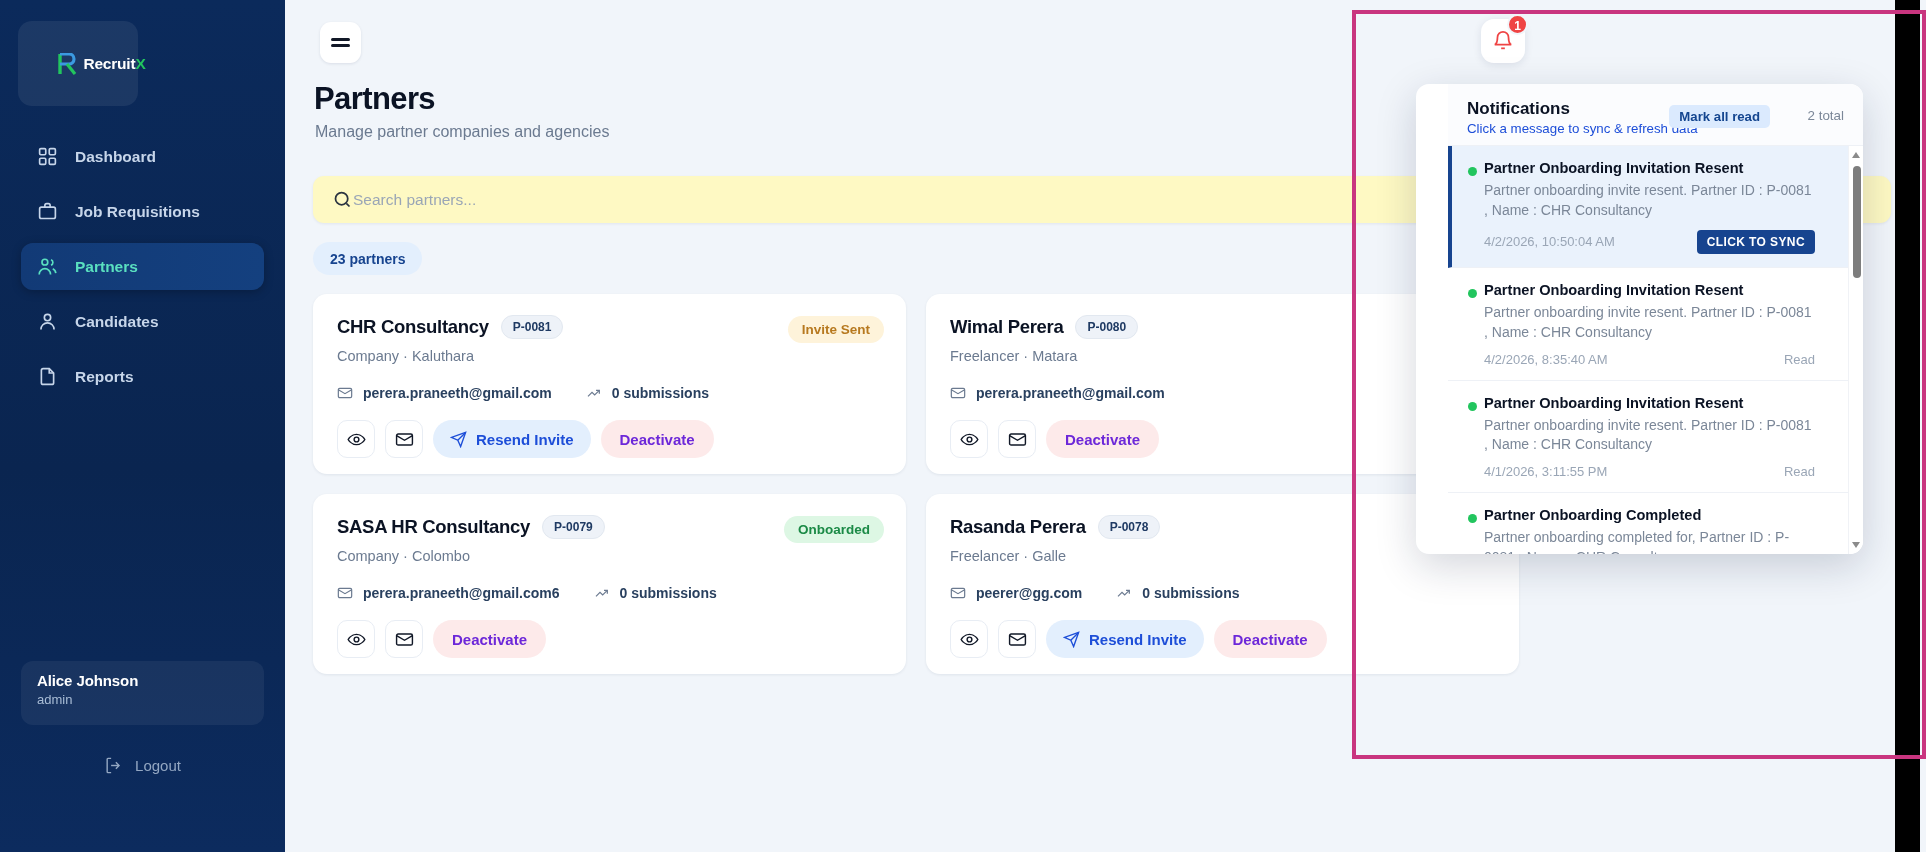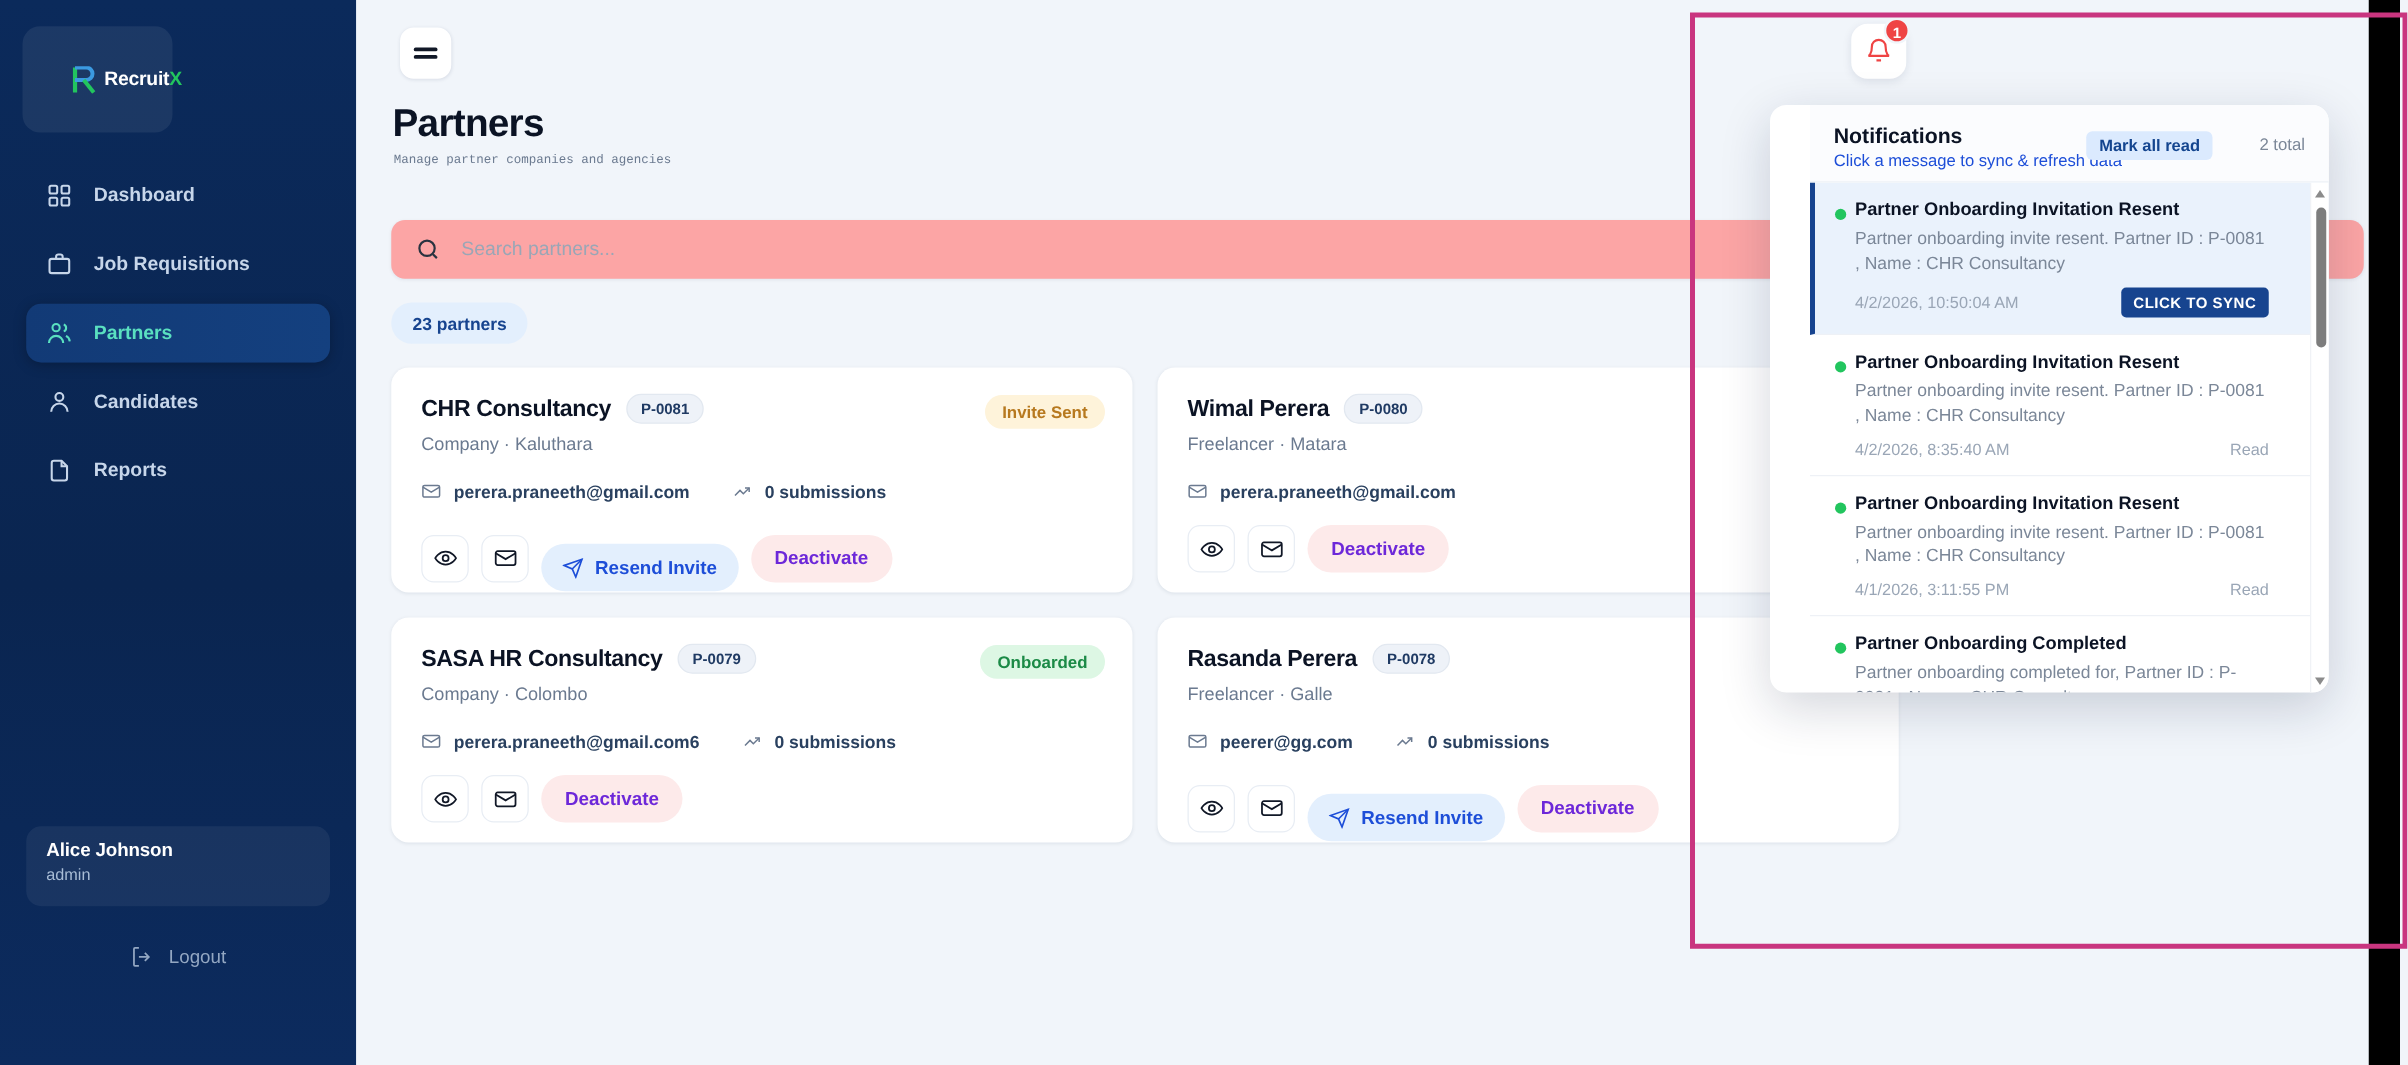--- a/index.html
+++ b/index.html
@@ -95,29 +95,29 @@
     font-size: 12px; font-weight: 700; line-height: 21px; text-align:center;
     border: 2px solid #f1f5fa;
   }
 
   .page-title {
     position:absolute; left: 29px; top: 81px;
     font-size: 31px; font-weight: 800; color:#0b1324; letter-spacing:-0.6px;
   }
   .page-sub {
     position:absolute; left: 30px; top: 123px;
-    font-size: 10px; color:#6b7a90;font-family:Liberation Mono, monospace;
+    font-size: 16px; color:#6b7a90;
   }
 
   .search-wrap {
     position:absolute; left: 28px; top: 176px;
     width: 1578px; height: 47px;
-    background:#fca5a5; border-radius: 11px;
+    background:#fef9c3; border-radius: 11px;
     box-shadow: 0 1px 3px rgba(16,34,68,.07);
-    display:flex; align-items:center; padding: 0 19px; gap: 16px;
+    display:flex; align-items:center; padding: 0 19px; 
   }
   .search-input {
     border:none; outline:none; flex:1; font-size:15.5px; color:#374151;
     font-family:"Liberation Sans", sans-serif; background:transparent;
   }
   .search-input::placeholder { color:#9aa6b6; }
 
   .count-pill {
     position:absolute; left: 28px; top: 242px;
     height: 33px; padding: 0 17px;
@@ -157,21 +157,20 @@
   .icon-btn {
     width:38px; height:38px; border-radius:10px; background:#fff;
     border:1px solid #e8edf4; display:flex; align-items:center; justify-content:center;
     cursor:pointer;
   }
   .btn-resend {
     height:38px; padding: 0 17px; border-radius: 19px;
     background:#e3effd; color:#1d4ed8; font-size:15px; font-weight:700;
     display:flex; align-items:center; gap:9px; cursor:pointer; border:none;
     font-family:"Liberation Sans", sans-serif;
-    margin-top:15px;
   }
   .btn-deactivate {
     height:38px; padding: 0 19px; border-radius: 19px;
     background:#fdeaea; color:#6d28d9; font-size:15px; font-weight:700;
     display:flex; align-items:center; cursor:pointer; border:none;
     font-family:"Liberation Sans", sans-serif;
   }
 
   
   .notif-panel {

